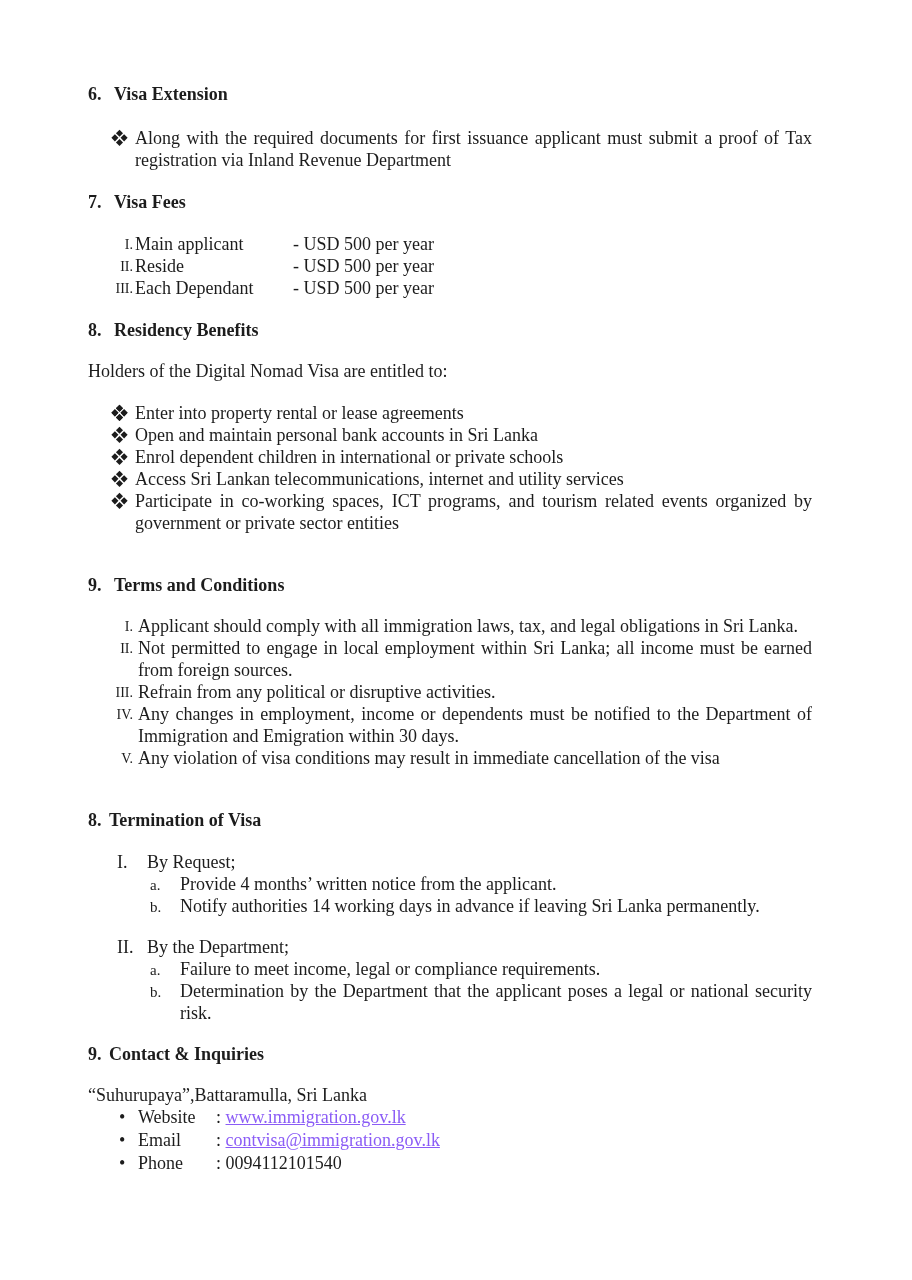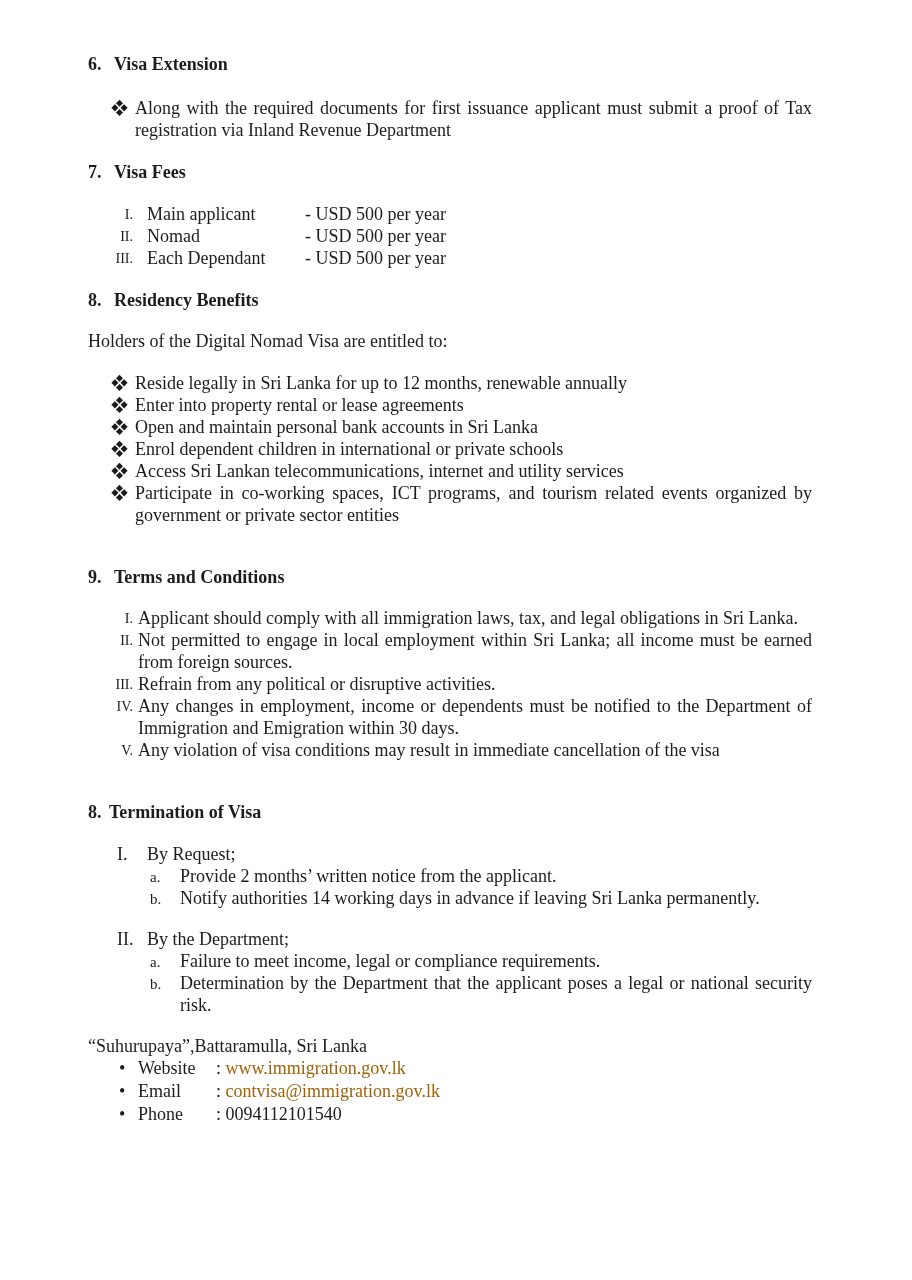--- a/index.html
+++ b/index.html
@@ -2,53 +2,53 @@
 <html><head>
 <meta charset="utf-8">
 <style>
   html,body{margin:0;padding:0;background:#ffffff;}
   body{
     width:912px;height:1280px;overflow:hidden;
     font-family:"Liberation Serif","DejaVu Serif",serif;
     color:#1c1c1c;font-size:18px;line-height:22px;
     -webkit-font-smoothing:antialiased;
   }
-  .page{padding:53px 100px 0 88px;box-sizing:border-box;width:912px;height:918px;}
+  .page{padding:83px 100px 0 88px;box-sizing:border-box;width:912px;height:918px;}
 
   
   .heading{font-weight:bold;font-size:18px;line-height:22px;}
   .hnum{display:inline-block;width:26px;}
   .hnum.narrow{width:21px;}
 
   
   .ditem{position:relative;padding-left:47px;text-align:justify;}
   .dmond{position:absolute;left:26px;top:5px;width:11px;height:11px;transform:rotate(45deg);}
   .dmond::before{content:"";position:absolute;width:4.5px;height:4.5px;background:#1c1c1c;left:0;top:0;
     box-shadow:6.5px 0 0 #1c1c1c,0 6.5px 0 #1c1c1c,6.5px 6.5px 0 #1c1c1c;}
 
   
   .fee-row{position:relative;padding-left:47px;}
   .rmarker{position:absolute;left:0;top:1px;width:45px;text-align:right;font-size:14px;line-height:21px;}
-  .fee-label{display:inline-block;width:158px;margin-left:12px;}
+  .fee-label{display:inline-block;width:158px;}
 
   
   .term-item{position:relative;padding-left:50px;text-align:justify;}
   .term-item .rmarker{width:45px;}
 
   
   .group-title{position:relative;padding-left:59px;}
   .gmarker{position:absolute;left:29px;top:0;}
   .sub-item{position:relative;padding-left:92px;text-align:justify;}
   .amarker{position:absolute;left:62px;top:1.5px;font-size:15px;line-height:21px;}
 
   
   .contact-row{position:relative;padding-left:50px;line-height:23px;}
   .cbullet{position:absolute;left:31px;top:0;}
   .contact-label{display:inline-block;width:78px;}
-  a.doc-link{color:#a16207;cursor:pointer;}
+  a.doc-link{color:#8b5cf6;text-decoration:underline;cursor:pointer;}
   .mt-sm{margin-top:19px;}
   .mt-md{margin-top:20px;font-family:Liberation Serif, serif;}
   .mt-lg{margin-top:22px;}
   .mt-xl{margin-top:40px;}
 </style>
 </head>
 <body>
 
 <div class="page">
 
@@ -63,36 +63,35 @@
   <div class="heading mt-md">
     <span class="hnum">7.</span><span>Visa Fees</span>
   </div>
   <div class="mt-md">
     <div class="fee-row">
       <span class="rmarker">I.</span>
       <span class="fee-label">Main applicant</span><span>- USD 500 per year</span>
     </div>
     <div class="fee-row">
       <span class="rmarker">II.</span>
-      <span class="fee-label">Nomad</span><span>- USD 500 per year</span>
+      <span class="fee-label">Reside</span><span>- USD 500 per year</span>
     </div>
     <div class="fee-row">
       <span class="rmarker">III.</span>
       <span class="fee-label">Each Dependant</span><span>- USD 500 per year</span>
     </div>
   </div>
 
   <div class="heading mt-md">
     <span class="hnum">8.</span><span>Residency Benefits</span>
   </div>
   <div class="mt-sm">Holders of the Digital Nomad Visa are entitled to:</div>
   <div class="mt-md">
     <div class="ditem">
       <span class="dmond"></span>
-      <span>Reside legally in Sri Lanka for up to 12 months, renewable annually</span>
     </div>
     <div class="ditem">
       <span class="dmond"></span>
       <span>Enter into property rental or lease agreements</span>
     </div>
     <div class="ditem">
       <span class="dmond"></span>
       <span>Open and maintain personal bank accounts in Sri Lanka</span>
     </div>
     <div class="ditem">
@@ -138,21 +137,21 @@
   <div class="heading mt-xl">
     <span class="hnum narrow">8.</span><span>Termination of Visa</span>
   </div>
   <div class="mt-md">
     <div class="group-title">
       <span class="gmarker">I.</span>
       <span>By Request;</span>
     </div>
     <div class="sub-item">
       <span class="amarker">a.</span>
-      <span>Provide 2 months’ written notice from the applicant.</span>
+      <span>Provide 4 months’ written notice from the applicant.</span>
     </div>
     <div class="sub-item">
       <span class="amarker">b.</span>
       <span>Notify authorities 14 working days in advance if leaving Sri Lanka permanently.</span>
     </div>
   </div>
   <div class="mt-sm">
     <div class="group-title">
       <span class="gmarker">II.</span>
       <span>By the Department;</span>
@@ -160,20 +159,23 @@
     <div class="sub-item">
       <span class="amarker">a.</span>
       <span>Failure to meet income, legal or compliance requirements.</span>
     </div>
     <div class="sub-item">
       <span class="amarker">b.</span>
       <span>Determination by the Department that the applicant poses a legal or national security risk.</span>
     </div>
   </div>
 
+  <div class="heading mt-sm">
+    <span class="hnum narrow">9.</span><span>Contact &amp; Inquiries</span>
+  </div>
   <div class="mt-sm">
     <div>“Suhurupaya”,Battaramulla, Sri Lanka</div>
   </div>
   <div>
     <div class="contact-row">
       <span class="cbullet">•</span>
       <span class="contact-label">Website</span><span>:</span>
       <a class="doc-link">www.immigration.gov.lk</a>
     </div>
     <div class="contact-row">

